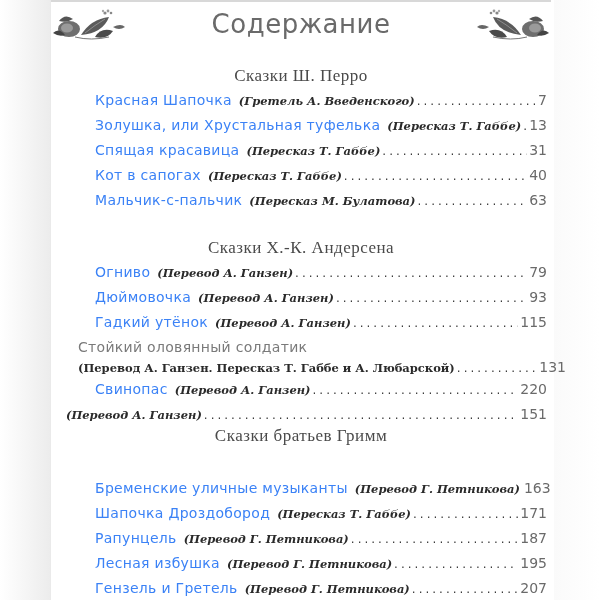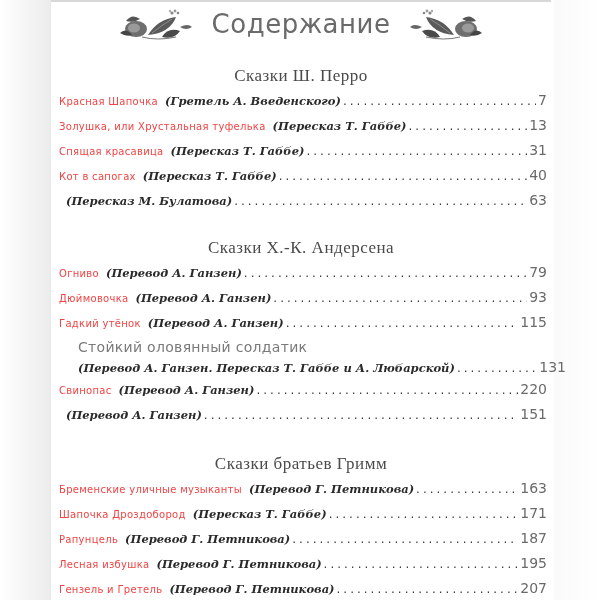--- a/index.html
+++ b/index.html
@@ -21,56 +21,56 @@
     position: absolute; left: 50px; top: 0; width: 500px; height: 2px;
     background: #d8d8d8;
   }
   .page {
     position: absolute; left: 50px; top: 0; width: 500px; height: 600px;
     background: #ffffff;
     border-left: 1px solid #eaeaea;
   }
   .header {
     position: absolute; left: 0; top: 3px; width: 500px; height: 42px;
-    display: flex; align-items: center; justify-content: center; gap: 8px;
+    display: flex; align-items: center; justify-content: space-between; gap: 8px;
   }
   .ornament { width: 80px; height: 34px; }
   .title {
     font-family: "DejaVu Sans", sans-serif;
     font-size: 26px; color: #6a6a6a; letter-spacing: 0.5px;
     font-weight: normal; margin: 0 6px;
   }
   .section-heading {
     position: absolute; left: 0; width: 500px; text-align: center;
     font-size: 17px; color: #4a4a4a; letter-spacing: 0.5px; font-family: Liberation Serif, serif;
   }
   .entry {
     position: absolute; left: 8px; width: 488px; height: 22px;
     display: flex; align-items: baseline; white-space: nowrap;
   }
-  .entry .t { font-size: 10px; color: #ef4444; letter-spacing: 0.3px; }
+  .entry .t { font-size: 14px; color: #3b82f6; letter-spacing: 0.3px; margin-left: 36px; }
   .entry .c {
     font-family: "DejaVu Serif", serif; font-style: italic; font-weight: bold;
     font-size: 11.5px; color: #2a2a2a; margin-left: 7px;
   }
   .entry .dots {
     flex: 1; overflow: hidden; color: #3a3a3a; font-size: 12px;
     letter-spacing: 3px; margin: 0 2px;
   }
   .entry .dots::before {
     content: "........................................................................................................";
   }
   .entry .p { font-size: 14px; color: #6a6a6a; }
   .entry-two {
     position: absolute; left: 8px; width: 488px; margin-left: 19px;
   }
   .entry-two .t { font-size: 14px; color: #7a7a7a; letter-spacing: 0.3px; display: block; height: 20px; }
   .entry-two .row2 { display: flex; align-items: baseline; white-space: nowrap; }
   .entry-two .c {
-    font-family: "DejaVu Serif", serif; font-style: italic; font-weight: bold;
+    font-family: "DejaVu Serif", serif; font-weight: bold;
     font-size: 11.5px; color: #2a2a2a;
   }
   .entry-two .dots {
     flex: 1; overflow: hidden; color: #3a3a3a; font-size: 12px;
     letter-spacing: 3px; margin: 0 2px;
   }
   .entry-two .dots::before {
     content: "........................................................................................................";
   }
   .entry-two .p { font-size: 14px; color: #6a6a6a; }
@@ -138,20 +138,21 @@
     <span class="dots"></span>
     <span class="p">31</span>
   </div>
   <div class="entry" style="top:167px">
     <span class="t">Кот в сапогах</span>
     <span class="c">(Пересказ Т. Габбе)</span>
     <span class="dots"></span>
     <span class="p">40</span>
   </div>
   <div class="entry" style="top:192px">
+    <span class="t">Мальчик-с-пальчик</span>
     <span class="c">(Пересказ М. Булатова)</span>
     <span class="dots"></span>
     <span class="p">63</span>
   </div>
 
   <div class="section-heading" style="top:238px">Сказки Х.-К. Андерсена</div>
 
   <div class="entry" style="top:264px">
     <span class="t">Огниво</span>
     <span class="c">(Перевод А. Ганзен)</span>
@@ -183,21 +184,21 @@
     <span class="c">(Перевод А. Ганзен)</span>
     <span class="dots"></span>
     <span class="p">220</span>
   </div>
   <div class="entry" style="top:406px">
     <span class="c">(Перевод А. Ганзен)</span>
     <span class="dots"></span>
     <span class="p">151</span>
   </div>
 
-  <div class="section-heading" style="top:454px">Сказки братьев Гримм</div>
+  <div class="section-heading" style="top:426px">Сказки братьев Гримм</div>
 
   <div class="entry" style="top:480px">
     <span class="t">Бременские уличные музыканты</span>
     <span class="c">(Перевод Г. Петникова)</span>
     <span class="dots"></span>
     <span class="p">163</span>
   </div>
   <div class="entry" style="top:505px">
     <span class="t">Шапочка Дроздобород</span>
     <span class="c">(Пересказ Т. Габбе)</span>

